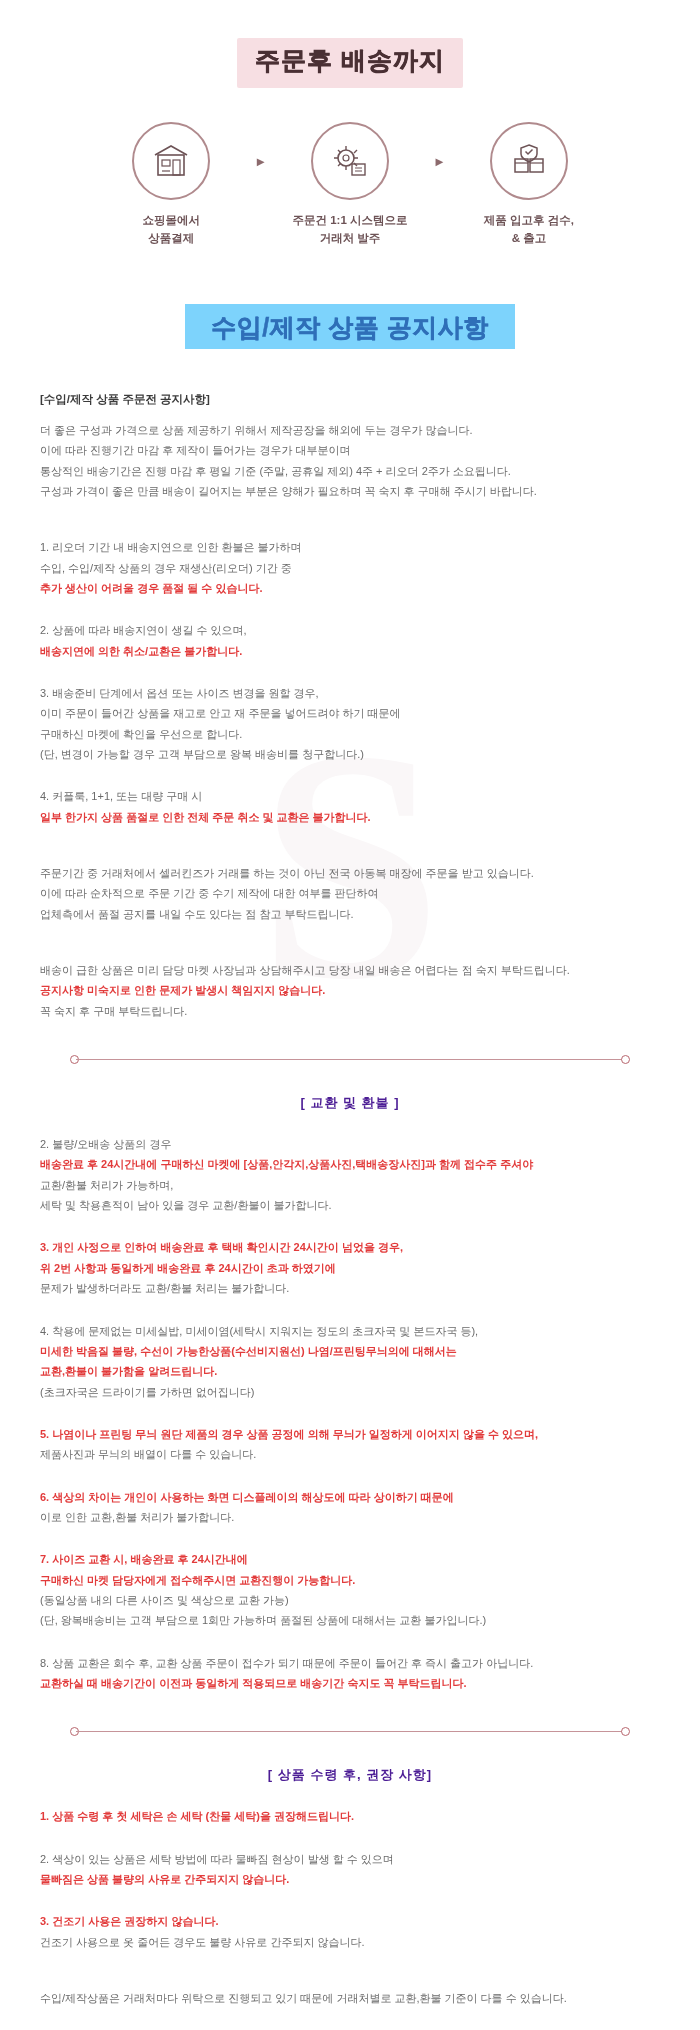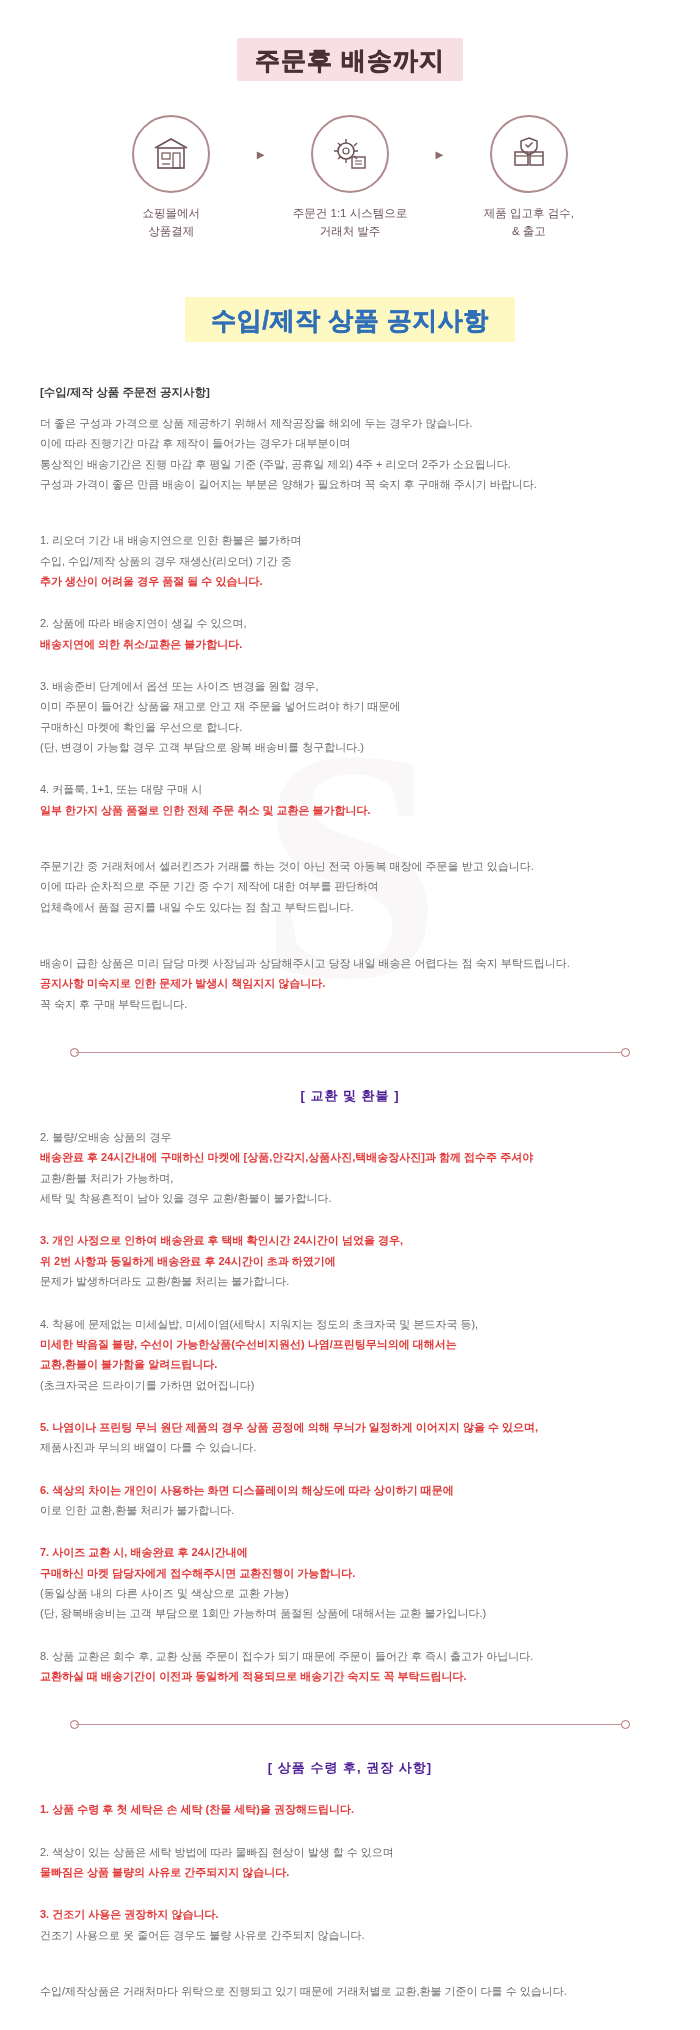--- a/index.html
+++ b/index.html
@@ -39,21 +39,21 @@
   .content { position: relative; z-index: 2; }
 
   
   .banner-wrap {
     text-align: center;
     margin-bottom: 34px;
   }
   .banner {
     display: inline-block;
     background: #f7dfe3;
-    padding: 6px 18px 4px 18px;
+    padding: 6px 18px 11px 18px;
     border-radius: 2px;
   }
   .banner-text {
     font-size: 25px;
     font-weight: bold;
     letter-spacing: 1px;
     color: #4a3034;
     -webkit-text-stroke: 0.6px #4a3034;
   }
 
@@ -79,35 +79,36 @@
     align-items: center;
     justify-content: center;
     background: #fff;
   }
   .circle svg { display: block; }
   .step-label {
     font-size: 11.5px;
     line-height: 1.55;
     color: #6d5356;
     white-space: pre-line;
+    font-weight: bold;
   }
   .arrow {
     margin-top: 32px;
     color: #8c6a6d;
     font-size: 13px;
   }
 
   
   .section-title-wrap {
     text-align: center;
     margin-bottom: 40px;
   }
   .section-title {
     display: inline-block;
-    background: #fef9c3;
+    background: #7dd3fc;
     padding: 7px 26px 5px 26px;
     font-size: 25px;
     font-weight: bold;
     color: #2f6fb8;
     letter-spacing: 0.5px;
     -webkit-text-stroke: 0.5px #2f6fb8;
   }
 
   
   .block {

